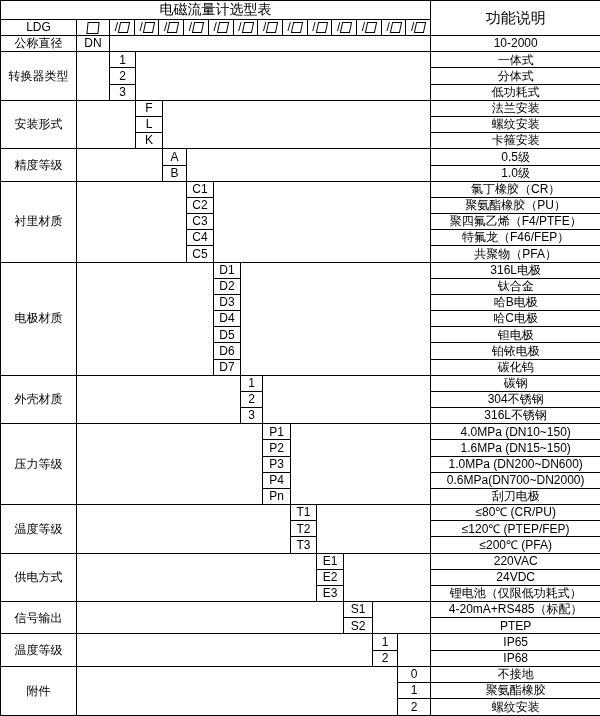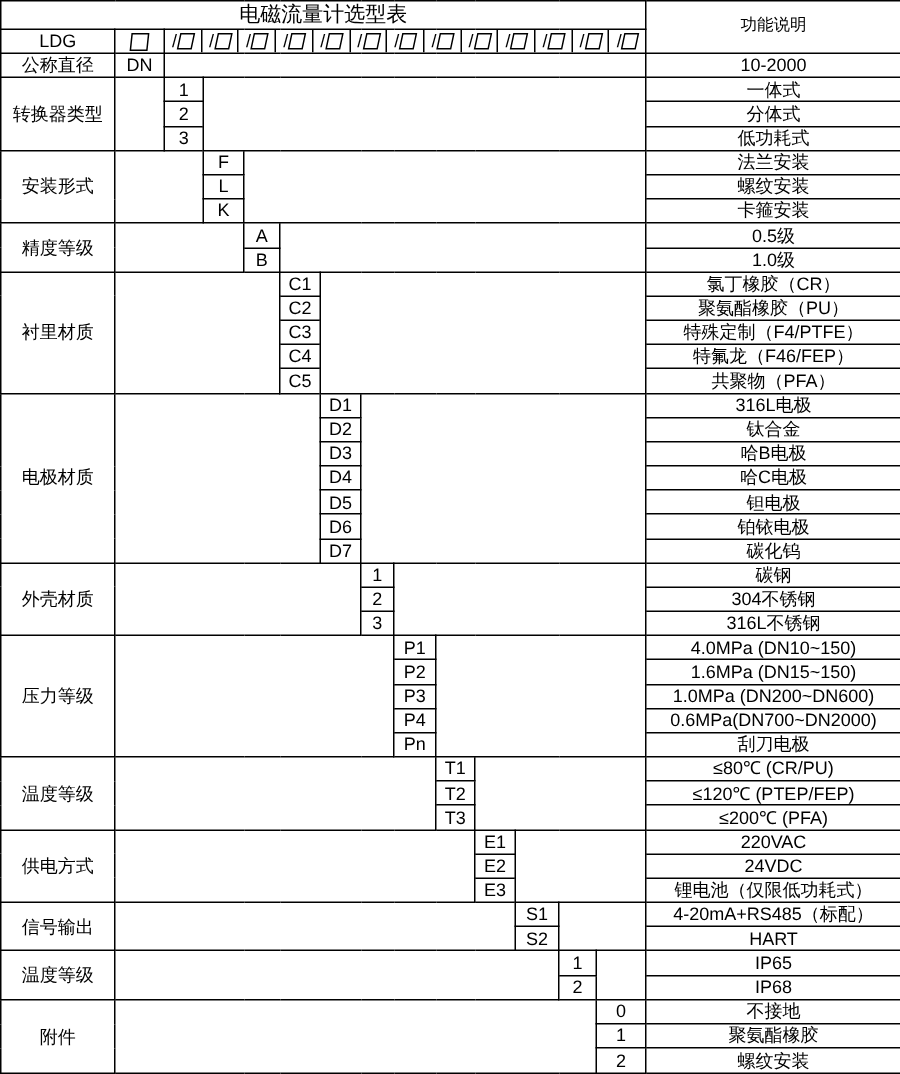--- a/index.html
+++ b/index.html
@@ -9,21 +9,21 @@
     border-collapse:collapse;table-layout:fixed;
     font-family:Liberation Sans, sans-serif;
     font-size:12px;color:#000;background:#fff;
   }
   table.sel td{
     border:1px solid #000;
     text-align:center;vertical-align:middle;
     padding:0 1px;overflow:hidden;white-space:nowrap;line-height:1.05;
   }
   td.title-cell{font-size:14px;}
-  td.fn-head{font-size:11px;}
+  td.fn-head{font-size:15px;}
   td.left-al{text-align:left;padding-left:2px;}
   .sq{display:inline-block;width:8px;height:9px;border:1px solid #000;
       transform:skewX(-12deg);vertical-align:middle;}
   .sq-b{width:10px;height:10px;transform:skewX(-6deg);}
   .boxcell{padding:0 !important;}
   .boxrow{display:flex;height:100%;align-items:stretch;}
   .boxseg{flex:1;display:flex;align-items:center;justify-content:center;
           border-left:1px solid #000;min-width:0;}
   .boxseg:first-child{border-left:none;}
   .boxseg .slash{margin-right:1px;}
@@ -168,21 +168,21 @@
           <td>C1</td>
           <td colspan="8" rowspan="5"></td>
           <td>氯丁橡胶（CR）</td>
         </tr>
         <tr>
           <td>C2</td>
           <td>聚氨酯橡胶（PU）</td>
         </tr>
         <tr>
           <td>C3</td>
-          <td>特殊定制（F4/PTFE）</td>
+          <td>聚四氟乙烯（F4/PTFE）</td>
         </tr>
         <tr>
           <td>C4</td>
           <td>特氟龙（F46/FEP）</td>
         </tr>
         <tr>
           <td>C5</td>
           <td>共聚物（PFA）</td>
         </tr>
         <tr>
@@ -286,21 +286,21 @@
         </tr>
         <tr>
           <td rowspan="2">信号输出</td>
           <td colspan="10" rowspan="2"></td>
           <td>S1</td>
           <td colspan="2" rowspan="2"></td>
           <td>4-20mA+RS485（标配）</td>
         </tr>
         <tr>
           <td>S2</td>
-          <td>HART</td>
+          <td>PTEP</td>
         </tr>
         <tr>
           <td rowspan="2">温度等级</td>
           <td colspan="11" rowspan="2"></td>
           <td>1</td>
           <td colspan="1" rowspan="2"></td>
           <td>IP65</td>
         </tr>
         <tr>
           <td>2</td>

